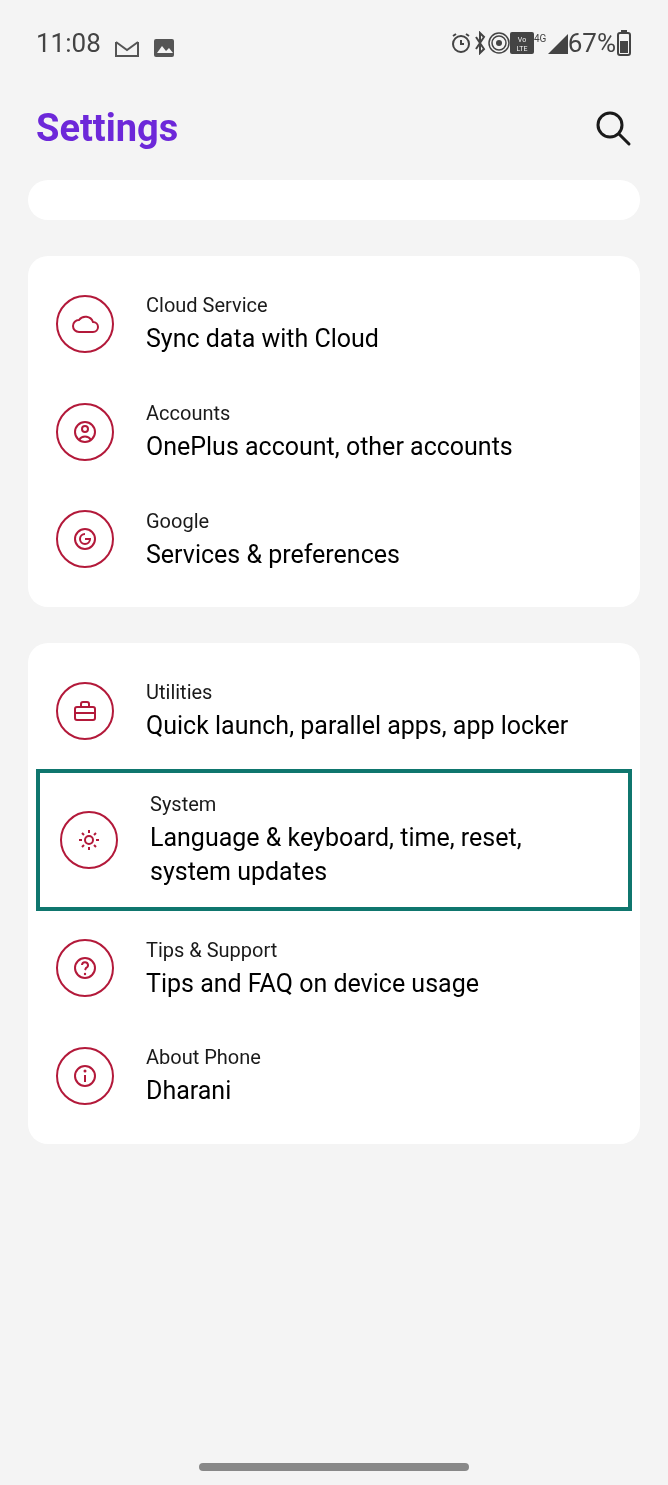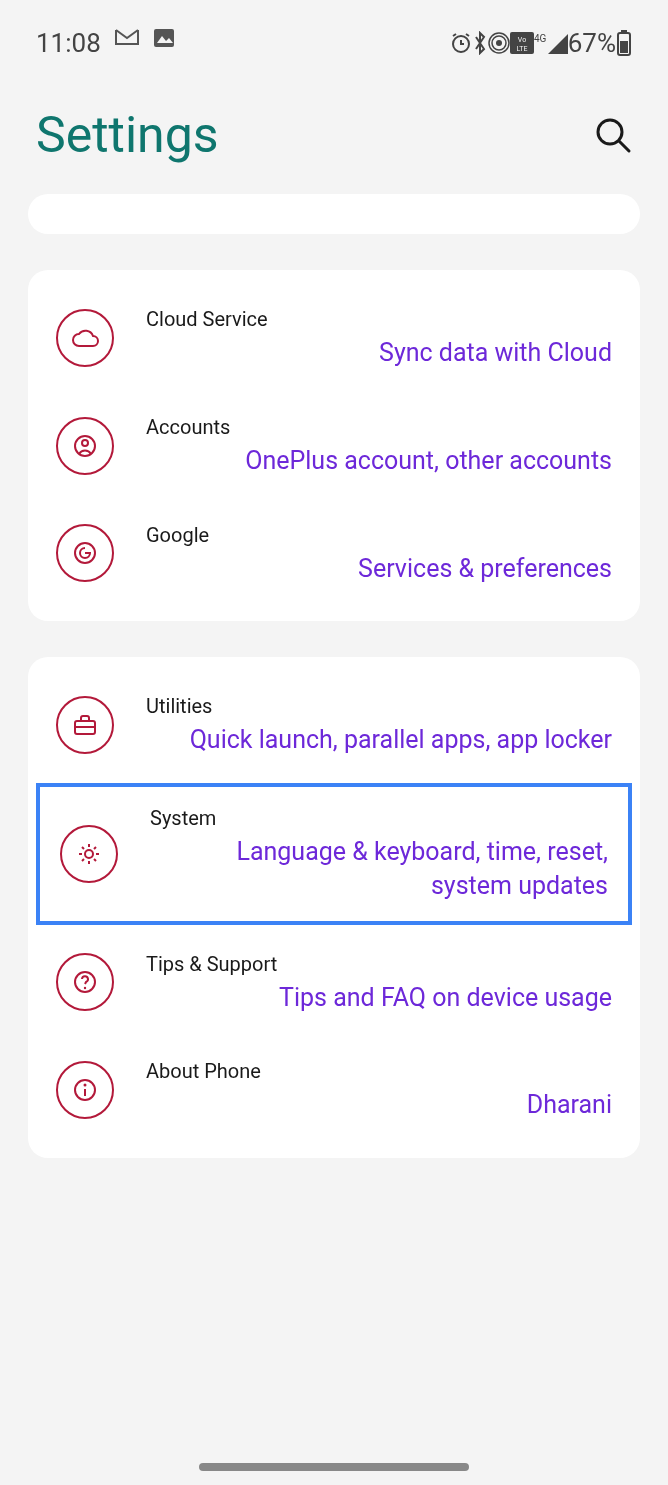--- a/index.html
+++ b/index.html
@@ -13,32 +13,32 @@
     overflow: hidden;
   }
   .status-bar {
     display: flex;
     justify-content: space-between;
     align-items: center;
     padding: 28px 36px 12px 36px;
     font-size: 26px;
     color: #444;
   }
-  .status-left { display: flex; align-items: flex-start; gap: 14px; }
+  .status-left { display: flex; align-items: flex-end; gap: 14px; }
   .status-right { display: flex; align-items: center; gap: 0; }
   .header {
     display: flex;
     justify-content: space-between;
     align-items: center;
     padding: 36px 36px 30px 36px;
   }
   .header-title {
-    font-size: 50px;
-    font-weight: 400;
-    color: #0f766e;
+    font-size: 38px;
+    font-weight: 700;
+    color: #6d28d9;
   }
   .content {
     padding: 0 28px;
   }
   .card-stub {
     background: #fff;
     border-radius: 20px;
     height: 40px;
     margin-bottom: 36px;
   }
@@ -68,26 +68,25 @@
   .item-text { flex: 1; }
   .item-title {
     font-size: 20px;
     font-weight: 400;
     color: #1a1a1a;
     line-height: 1.3;
     margin-bottom: 4px;
   }
   .item-subtitle {
     font-size: 25px;
-    color: #6d28d9;
+    color: #000000;
     line-height: 1.35;
-    text-align: right;
   }
   .highlight {
-    border: 4px solid #3b82f6;
+    border: 4px solid #0f766e;
     margin: 4px 8px;
     padding: 18px 20px;
   }
   .nav-handle {
     position: absolute;
     bottom: 14px;
     left: 50%;
     transform: translateX(-50%);
     width: 270px;
     height: 8px;

